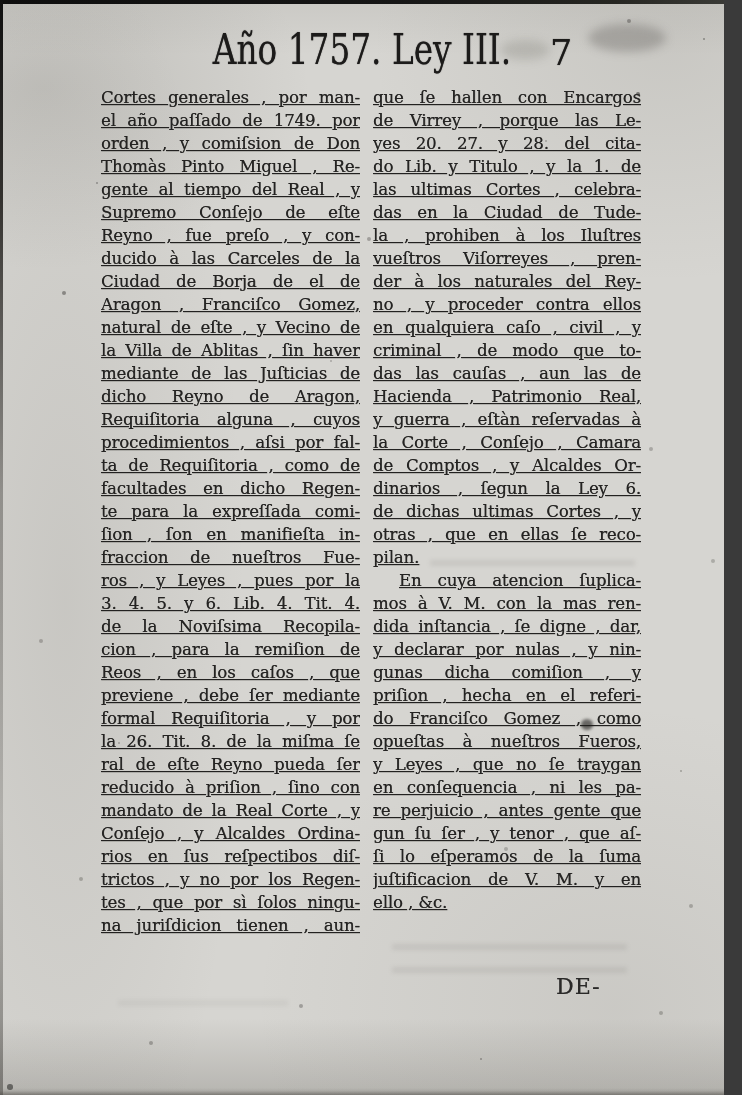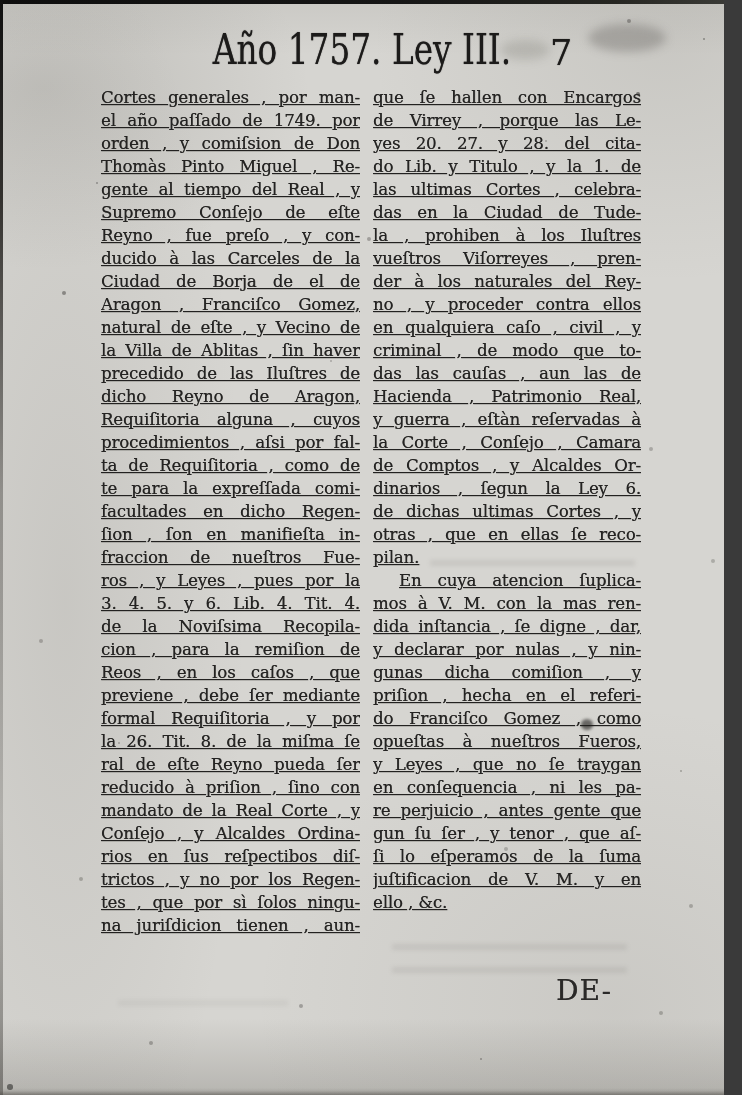--- a/index.html
+++ b/index.html
@@ -63,21 +63,21 @@
     color: #242322;
     text-shadow: 0.3px 0.3px 0.6px rgba(25,24,22,0.65);
     overflow: hidden;
   }
   .para.end-para .tline:last-child { text-align-last: left; }
   .para.indent-first .tline:first-child { text-indent: 26px; }
 
   
   .catchword {
     position: absolute; left: 556px; top: 974px;
-    font-size: 28px; letter-spacing: 1px; color: #2a2928;
+    font-size: 22px; letter-spacing: 1px; color: #2a2928;
     text-shadow: 0.3px 0.3px 0.6px rgba(25,24,22,0.6);
   }
 
   
   .smudge { position: absolute; border-radius: 50%; filter: blur(5px); pointer-events: none; }
   .smudge-header { left: 588px; top: 24px; width: 78px; height: 28px; background: rgba(82,80,75,0.30); }
   .smudge-header2 { left: 500px; top: 40px; width: 50px; height: 20px; background: rgba(90,88,82,0.20); }
   .smudge-inkblot { left: 581px; top: 719px; width: 12px; height: 11px; background: rgba(30,29,27,0.60); filter: blur(1.5px); }
   .ghost {
     position: absolute; pointer-events: none; opacity: 0.55;
@@ -140,27 +140,27 @@
           <div class="tline">orden , y comiſsion de Don</div>
           <div class="tline">Thomàs Pinto Miguel , Re-</div>
           <div class="tline">gente al tiempo del Real , y</div>
           <div class="tline">Supremo Conſejo de eſte</div>
           <div class="tline">Reyno , fue preſo , y con-</div>
           <div class="tline">ducido à las Carceles de la</div>
           <div class="tline">Ciudad de Borja de el de</div>
           <div class="tline">Aragon , Franciſco Gomez,</div>
           <div class="tline">natural de eſte , y Vecino de</div>
           <div class="tline">la Villa de Ablitas , ſin haver</div>
-          <div class="tline">precedido de las Iluſtres de</div>
+          <div class="tline">mediante de las Juſticias de</div>
           <div class="tline">dicho Reyno de Aragon,</div>
           <div class="tline">Requiſitoria alguna , cuyos</div>
           <div class="tline">procedimientos , aſsi por fal-</div>
           <div class="tline">ta de Requiſitoria , como de</div>
+          <div class="tline">facultades en dicho Regen-</div>
           <div class="tline">te para la expreſſada comi-</div>
-          <div class="tline">facultades en dicho Regen-</div>
           <div class="tline">ſion , ſon en manifieſta in-</div>
           <div class="tline">fraccion de nueſtros Fue-</div>
           <div class="tline">ros , y Leyes , pues por la</div>
           <div class="tline">3. 4. 5. y 6. Lib. 4. Tit. 4.</div>
           <div class="tline">de la Noviſsima Recopila-</div>
           <div class="tline">cion , para la remiſion de</div>
           <div class="tline">Reos , en los caſos , que</div>
           <div class="tline">previene , debe ſer mediante</div>
           <div class="tline">formal Requiſitoria , y por</div>
           <div class="tline">la 26. Tit. 8. de la miſma ſe</div>

